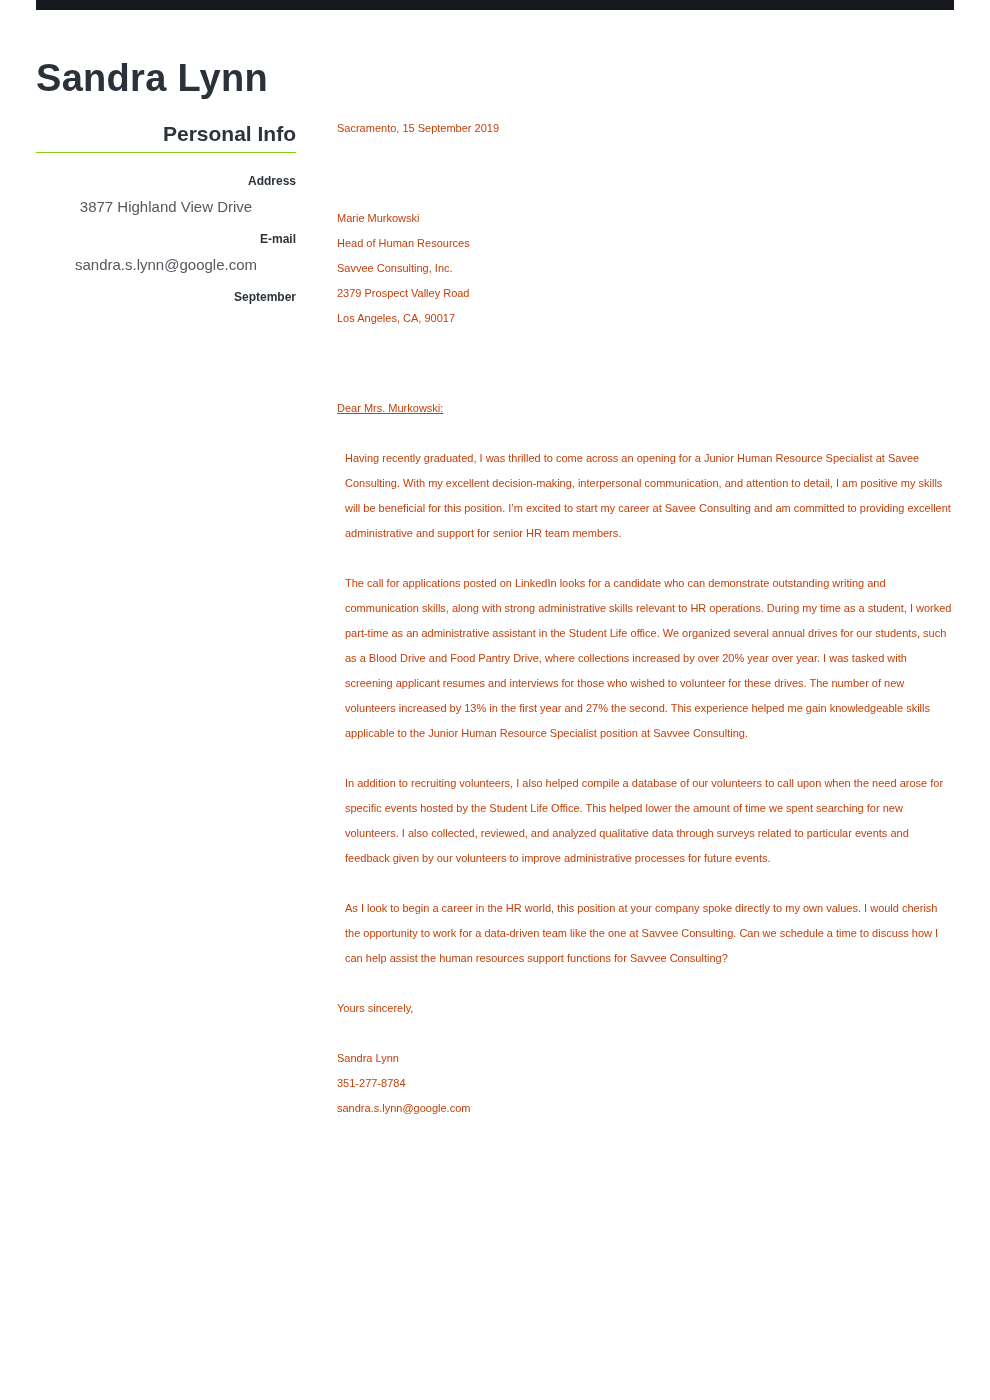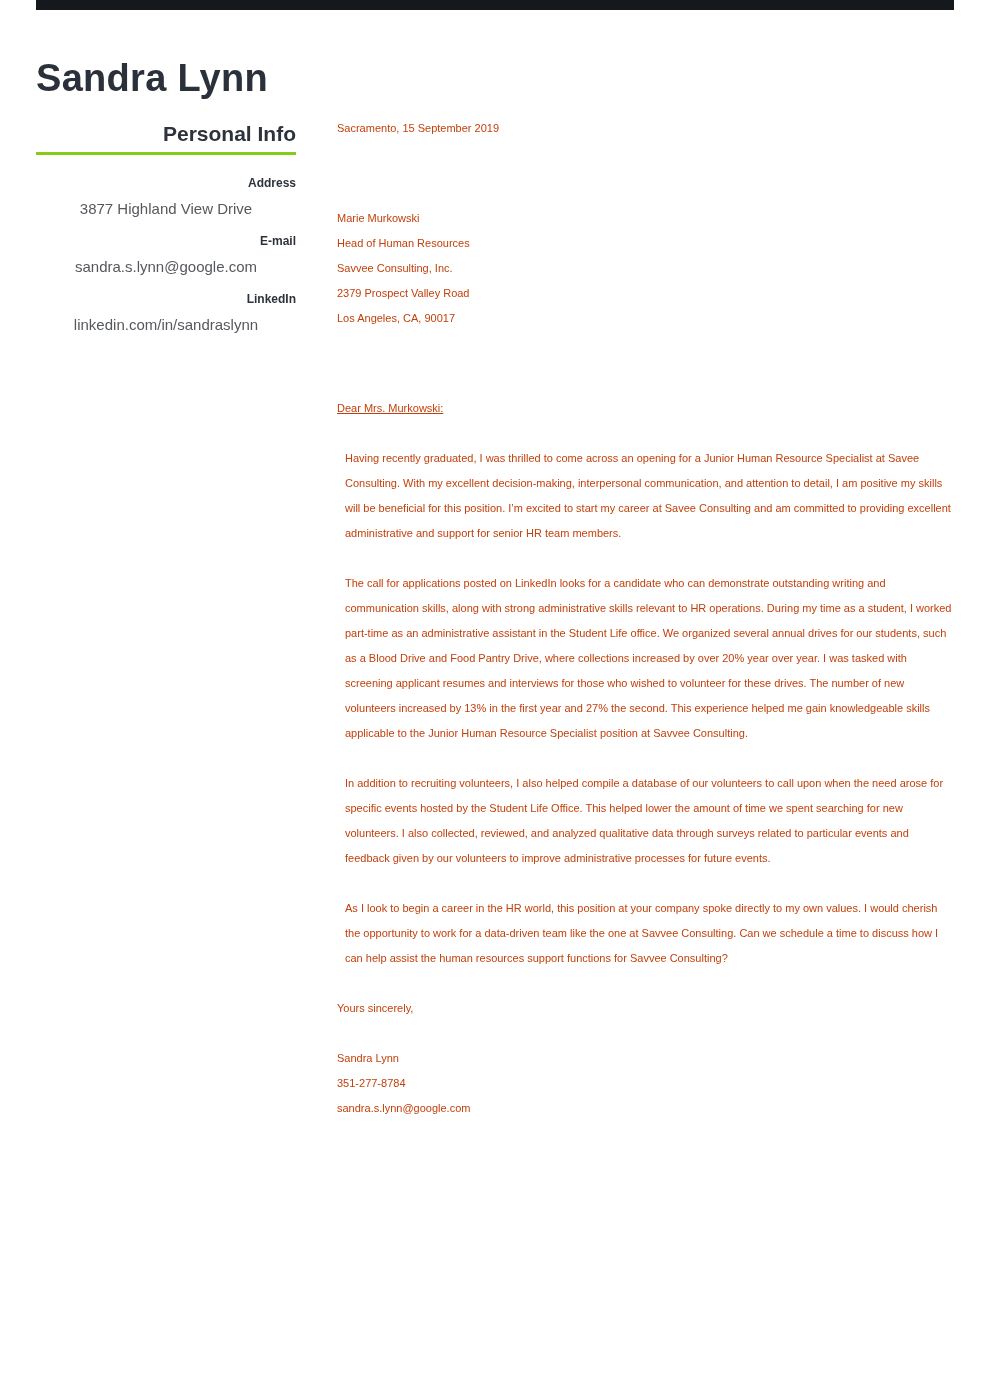--- a/index.html
+++ b/index.html
@@ -35,21 +35,21 @@
     left: 36px;
     width: 260px;
     text-align: right;
   }
   .sidebar-title {
     font-size: 21px;
     line-height: 24px;
     font-weight: bold;
     color: #2d333c;
     padding-bottom: 6px;
-    border-bottom: 3px solid #84cc16;
+    border-bottom: 1px solid #84cc16;
     margin: 0 0 16px 0;
   }
   .info-group { margin-bottom: 8px; }
   .info-label {
     font-size: 12px;
     line-height: 25px;
     font-weight: bold;
     color: #2d333c;
   }
   .info-value {
@@ -92,22 +92,21 @@
       <div class="info-label">Address</div>
       <div class="info-value">3877 Highland View Drive</div>
     </div>
 
     <div class="info-group">
       <div class="info-label">E-mail</div>
       <div class="info-value">sandra.s.lynn@google.com</div>
     </div>
 
     <div class="info-group">
-      <div class="info-label">LinkedIn</div>
-      <div class="info-value">linkedin.com/in/sandraslynn</div>
+      <div class="info-label">September</div>
     </div>
   </aside>
 
   <main class="main">
     <p class="date-line">Sacramento, 15 September 2019</p>
 
     <div class="recipient-block">
       <p class="recipient-line">Marie Murkowski</p>
       <p class="recipient-line">Head of Human Resources</p>
       <p class="recipient-line">Savvee Consulting, Inc.</p>

